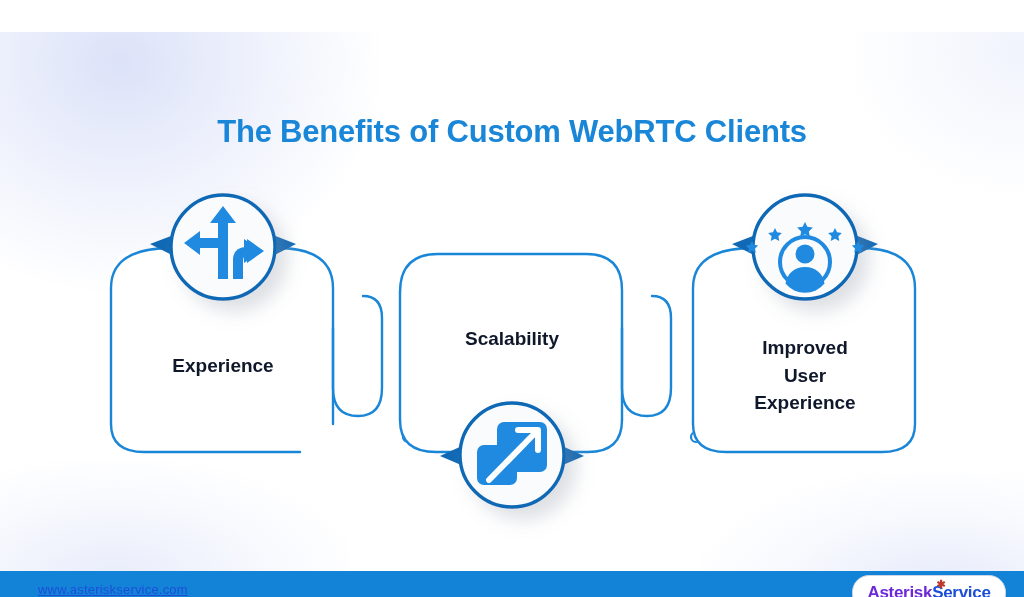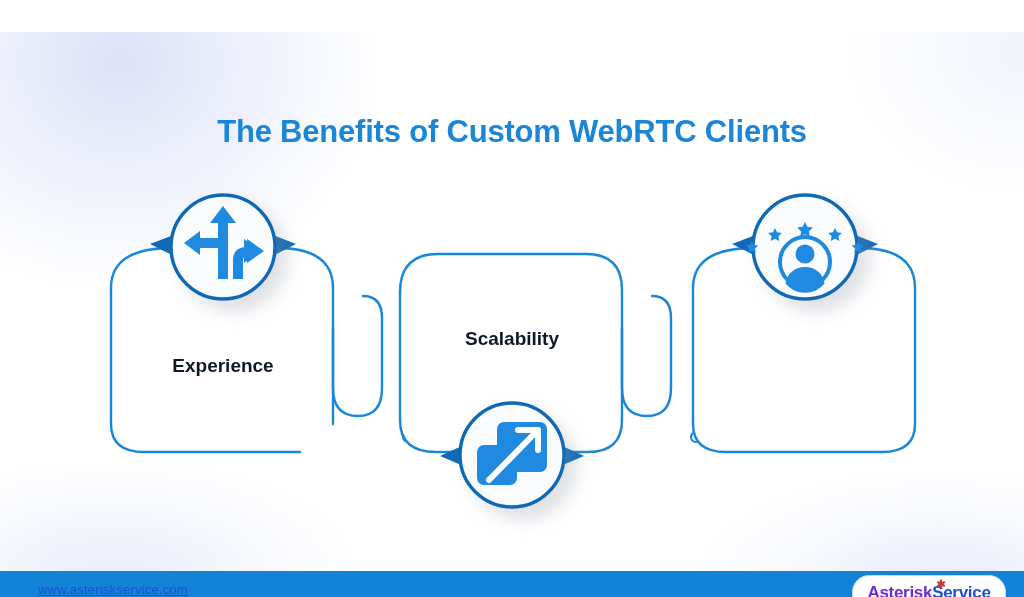--- a/index.html
+++ b/index.html
@@ -257,20 +257,23 @@
         </g>
       </g>
 
     </g>
   </svg>
 
   <div class="title">The Benefits of Custom WebRTC Clients</div>
 
   <div class="card-label" id="label-0">Experience</div>
   <div class="card-label" id="label-1">Scalability</div>
+  <div class="card-label" id="label-2">Improved
+User
+Experience</div>
 
   <div class="footer-bar"></div>
   <div class="footer-url">www.asteriskservice.com</div>
   <div class="logo-pill">
     <span class="logo-text">
       <span class="logo-a">Asterisk</span><span class="logo-s">Service</span>
       <span class="logo-star">✱</span>
     </span>
   </div>
 

